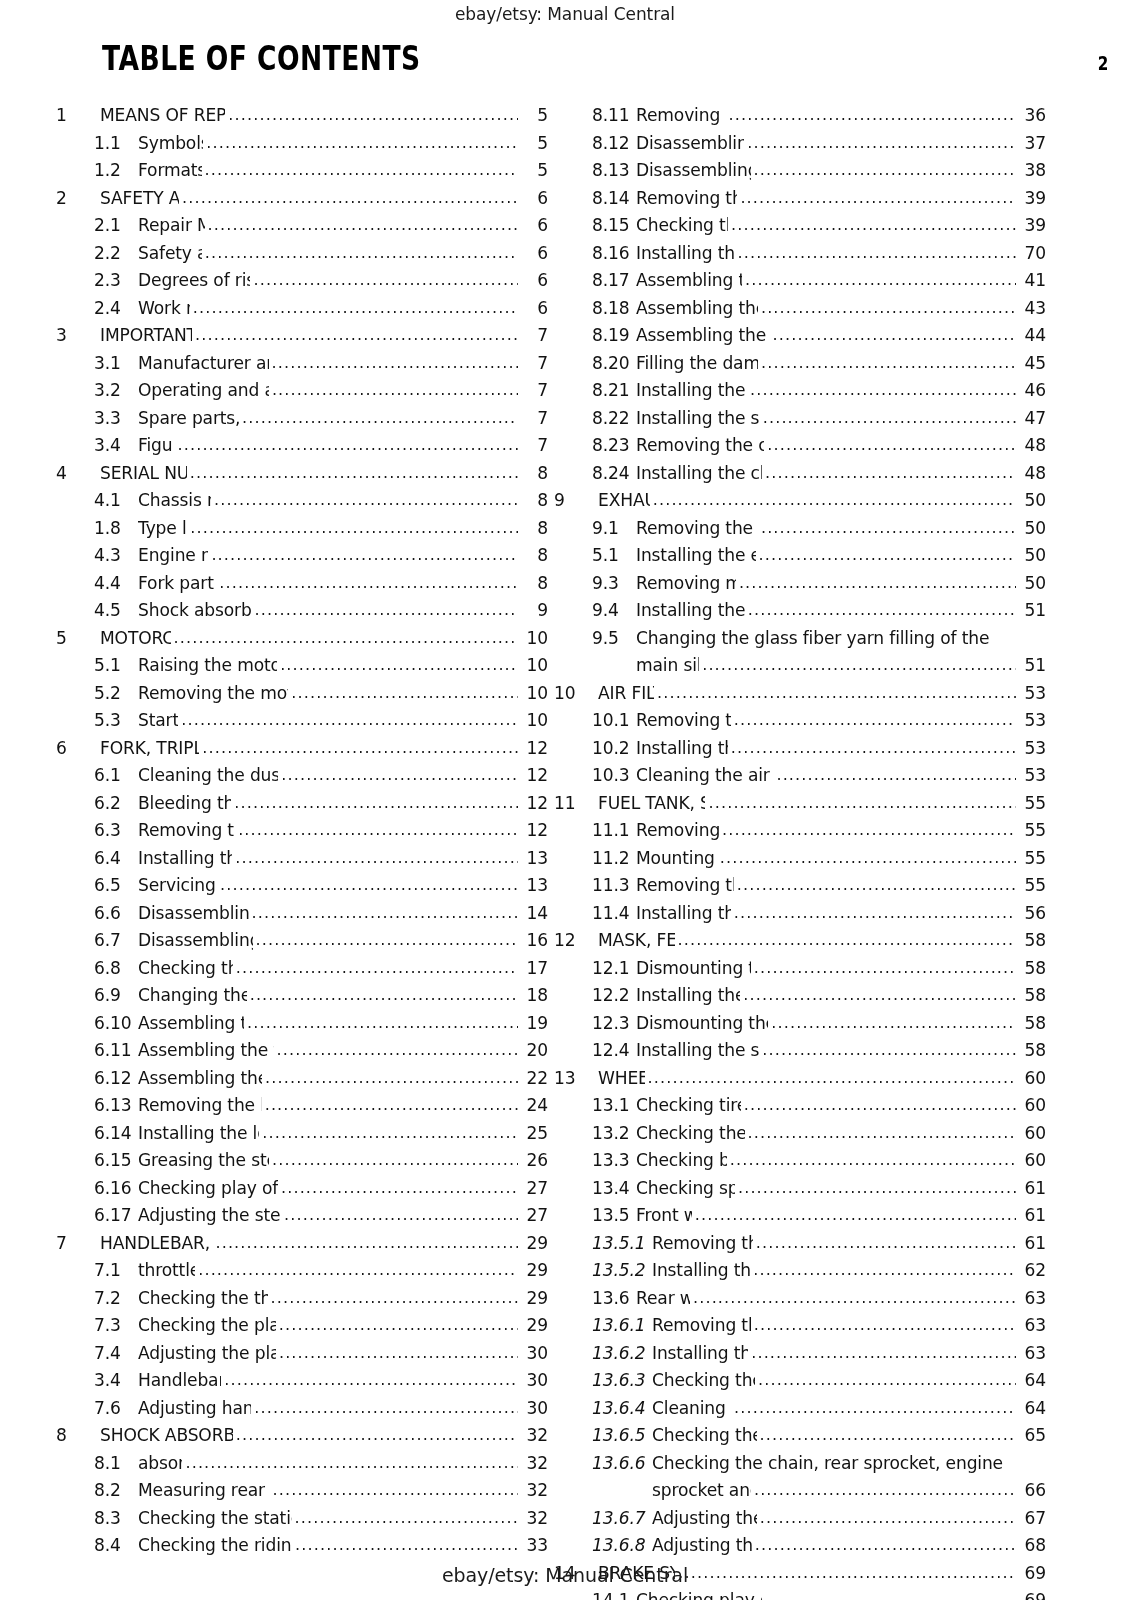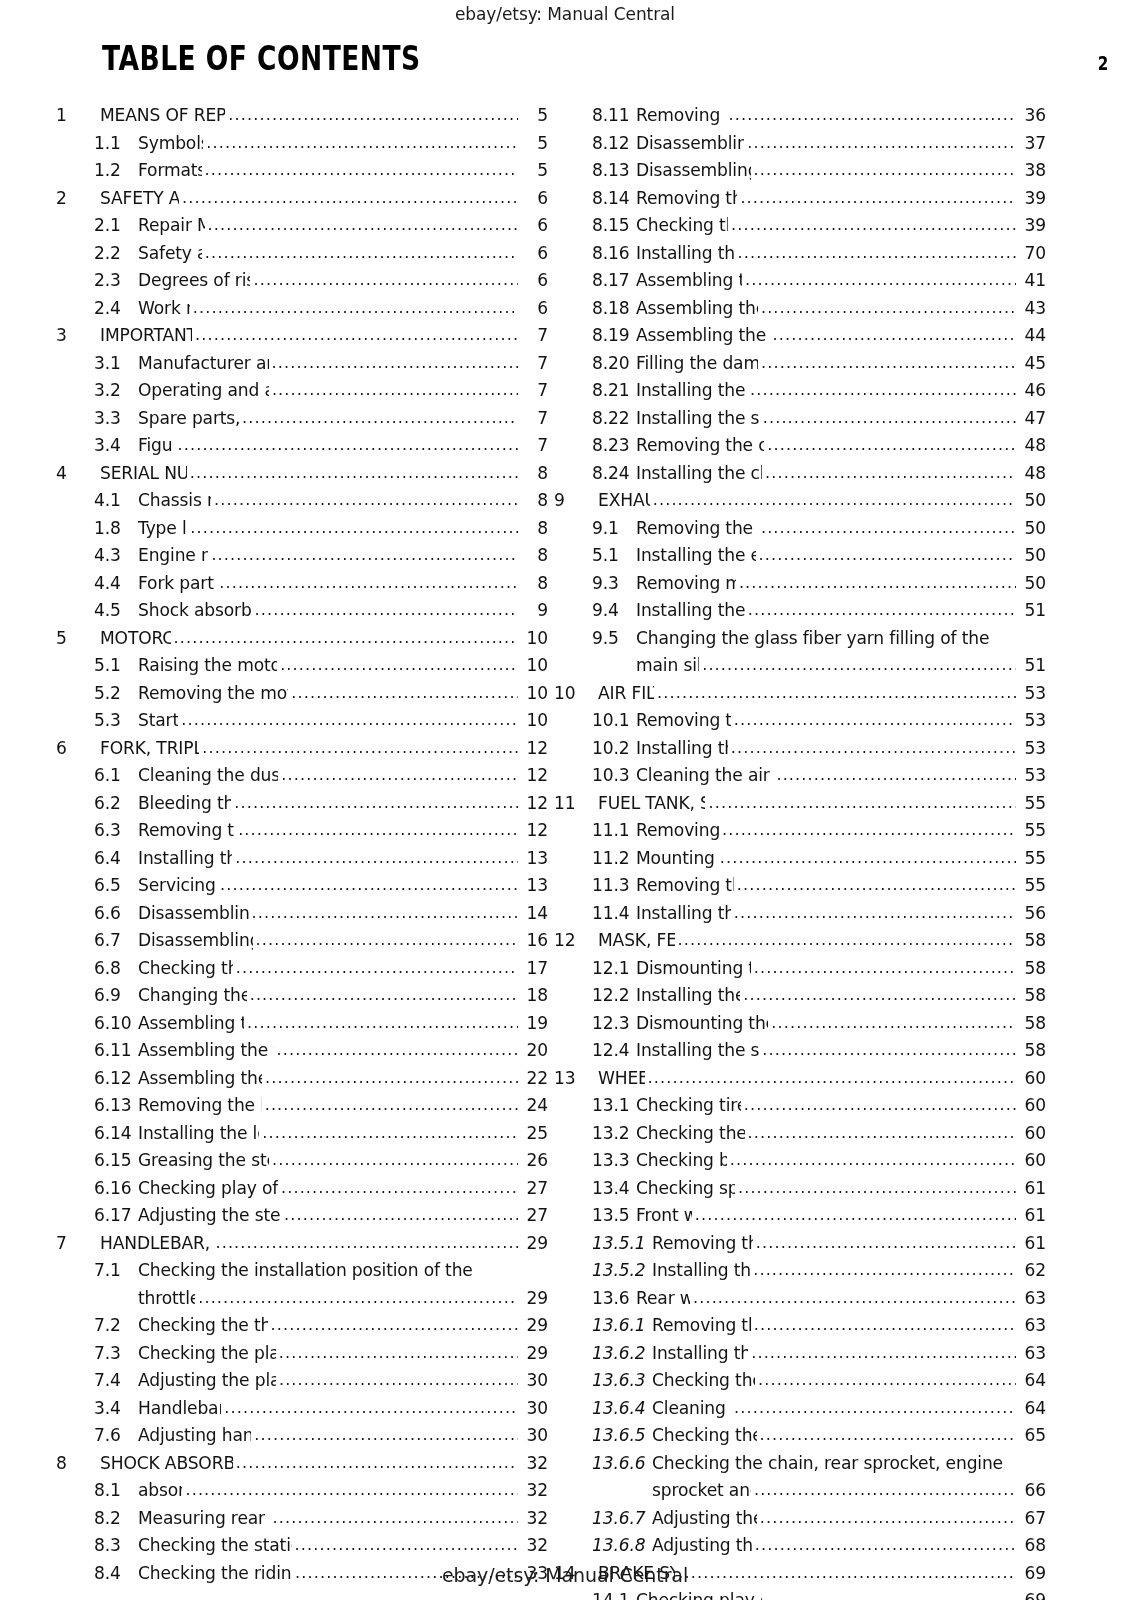--- a/index.html
+++ b/index.html
@@ -578,23 +578,20 @@
             <span class="toc-title">HANDLEBAR, CONTROLS</span>
             <span class="toc-dots">..........................................................................................</span>
             <span class="toc-page">29</span>
           </div>
         </div>
       </div>
       <div class="toc-entry lvl2">
         <div class="toc-num">7.1</div>
         <div class="toc-body">
           <div class="toc-line">
-            <span class="toc-title">Checking the installation position of the</span>
-          </div>
-          <div class="toc-line">
             <span class="toc-title">throttle grip</span>
             <span class="toc-dots">..........................................................................................</span>
             <span class="toc-page">29</span>
           </div>
         </div>
       </div>
       <div class="toc-entry lvl2">
         <div class="toc-num">7.2</div>
         <div class="toc-body">
           <div class="toc-line">

